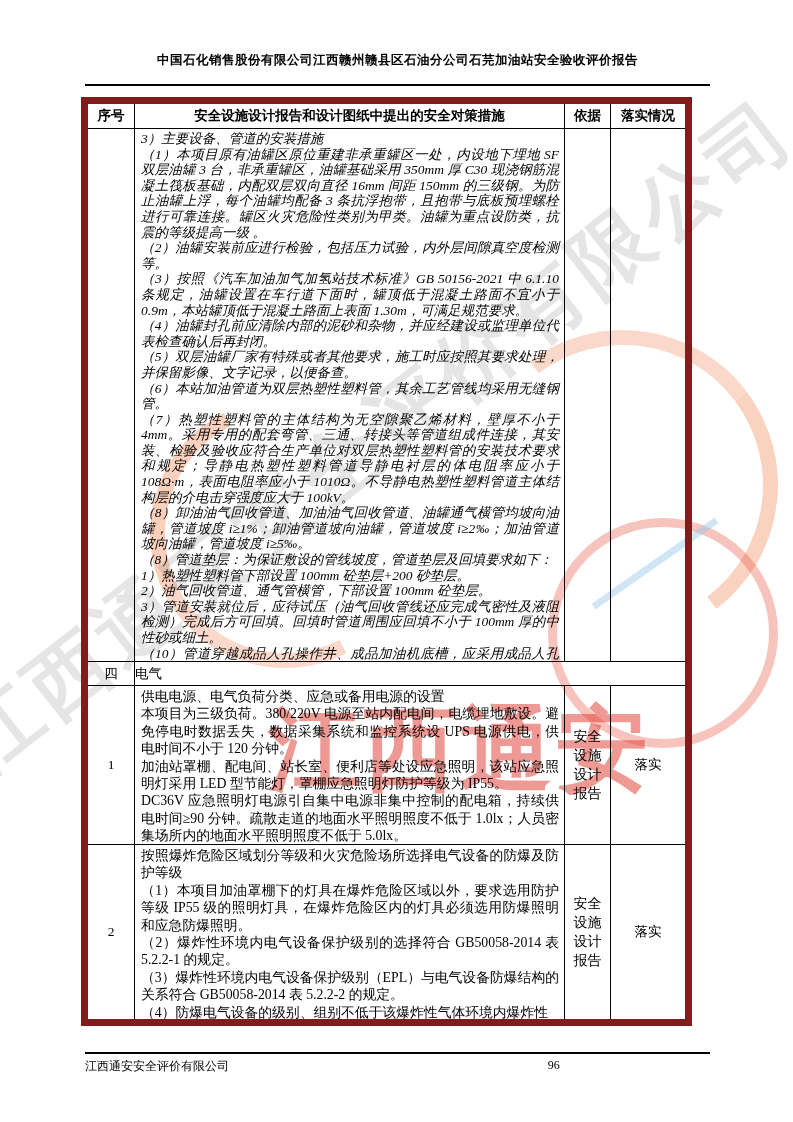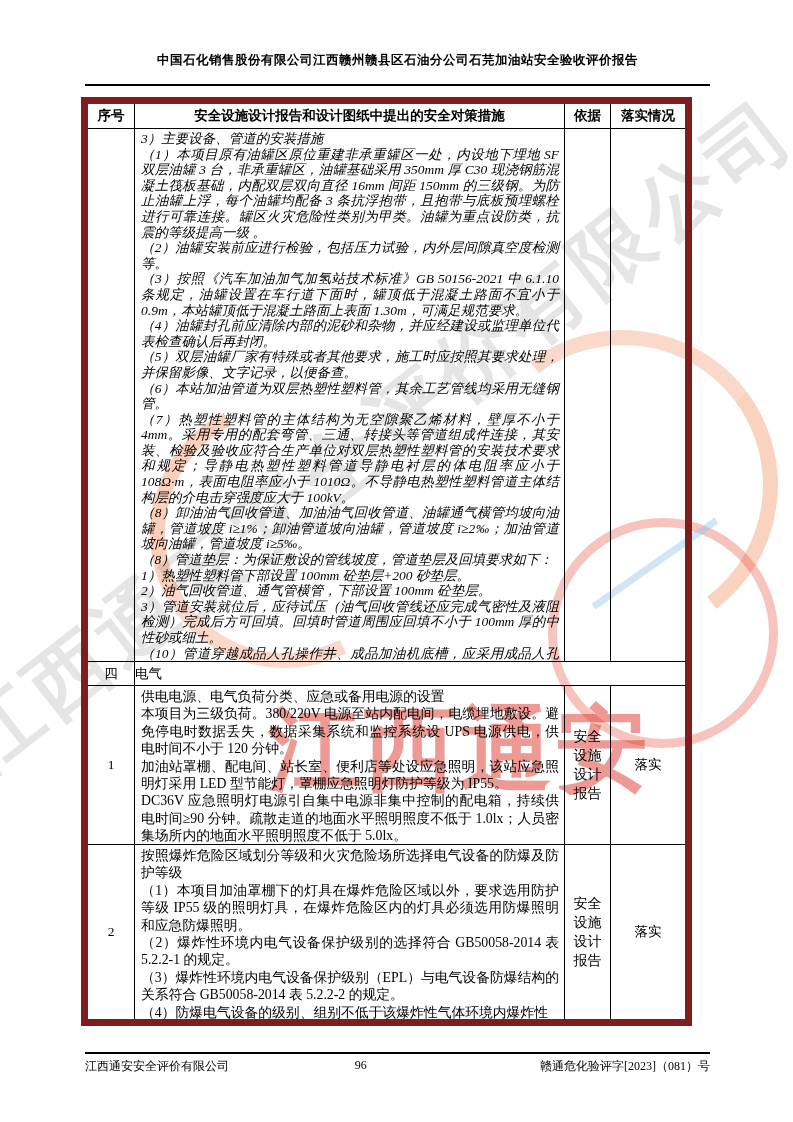--- a/index.html
+++ b/index.html
@@ -187,17 +187,16 @@
           </td>
           <td class="status-cell">落实</td>
         </tr>
       </tbody>
     </table>
 
     <div class="footer-rule"></div>
     <div class="footer">
       <span class="f-left">江西通安安全评价有限公司</span>
       <span class="f-center">96</span>
-      <span class="f-right">赣通危化验评字[2023]（081）号</span>
     </div>
 
   </div>
 </div>
 
 </body></html>

